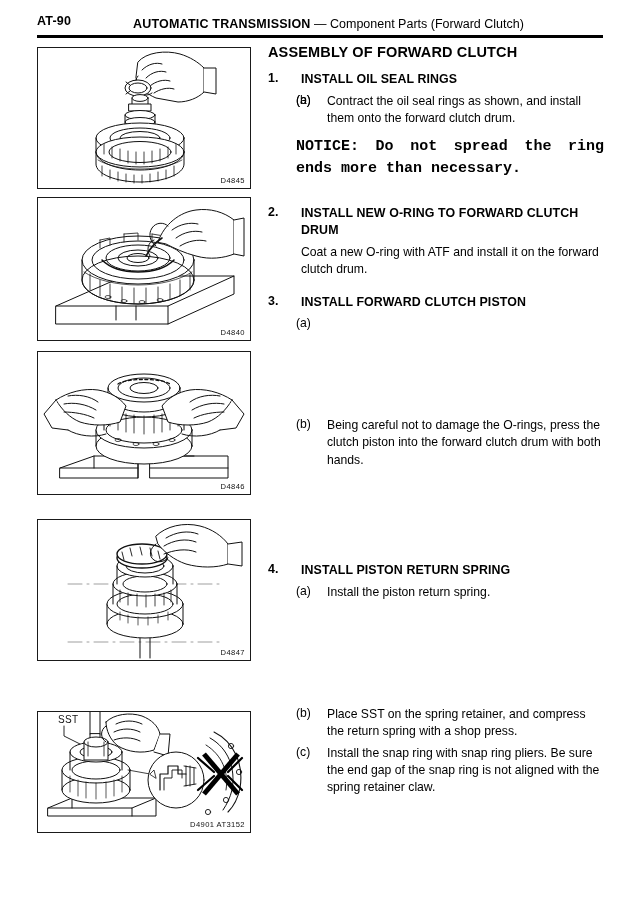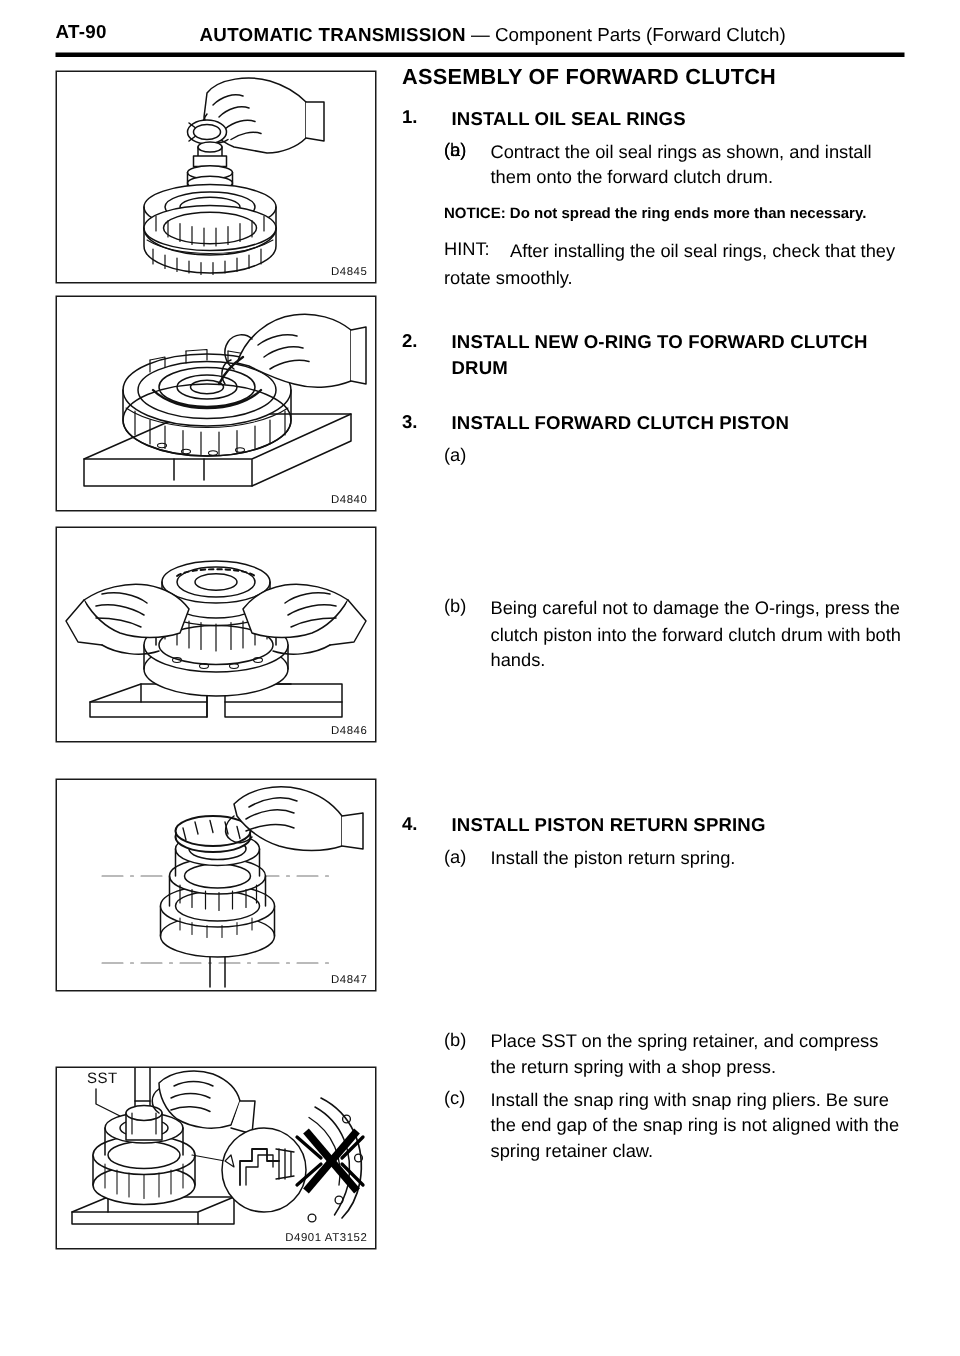--- a/index.html
+++ b/index.html
@@ -22,21 +22,21 @@
   
   .col{position:absolute;left:268px;top:44px;width:336px;}
   .sec-title{font-size:14.5px;font-weight:bold;letter-spacing:.15px;margin:0 0 11px 0;}
   .step{position:relative;margin:0 0 4px 0;}
   .step-num{position:absolute;left:0;top:0;font-size:12.4px;font-weight:bold;}
   .step-head{margin-left:33px;font-size:12.4px;font-weight:bold;letter-spacing:.1px;line-height:1.38;}
   .sub{position:relative;margin:5px 0 0 0;}
   .sub-lbl{position:absolute;left:28px;top:0;font-size:12.2px;}
   .sub-txt{margin-left:59px;font-size:12.2px;line-height:1.40;}
   .para{margin:5px 0 0 33px;font-size:12.2px;line-height:1.40;}
-  .notice{margin:9px 0 0 28px;font-size:10px;font-weight:bold;line-height:1.42;text-align:justify;}
+  .notice{margin:9px 0 0 28px;font-size:15px;font-weight:bold;line-height:1.42;text-align:justify;font-family:Liberation Mono, monospace;}
   .hint{position:relative;margin:9px 0 0 0;}
   .hint-lbl{position:absolute;left:28px;top:0;font-size:12.2px;}
   .hint-txt{margin-left:28px;text-indent:44px;font-size:12.2px;line-height:1.42;}
   .sstline{margin:5px 0 0 28px;font-size:12.2px;line-height:1.40;}
   .gap-a{height:26px;}
   .gap-b{height:96px;}
   .gap-c{height:93px;}
   .gap-d{height:100px;}
 
   
@@ -333,31 +333,28 @@
       <div class="step-head">INSTALL OIL SEAL RINGS</div>
     </div>
     <div class="sub">
       <span class="sub-lbl">(a)</span>
     </div>
     <div class="sub">
       <span class="sub-lbl">(b)</span>
       <div class="sub-txt">Contract the oil seal rings as shown, and install them onto the forward clutch drum.</div>
     </div>
     <div class="notice">NOTICE: Do not spread the ring ends more than necessary.</div>
-    <div class="hint">
-      <span class="hint-lbl">HINT:</span>
-      <div class="hint-txt">After installing the oil seal rings, check that they rotate smoothly.</div>
-    </div>
 
     <div class="gap-a"></div>
 
     <div class="step">
       <span class="step-num">2.</span>
       <div class="step-head">INSTALL NEW O-RING TO FORWARD CLUTCH DRUM</div>
     </div>
+    <div class="para">Coat a new O-ring with ATF and install it on the forward clutch drum.</div>
 
     <div style="height:16px"></div>
 
     <div class="step">
       <span class="step-num">3.</span>
       <div class="step-head">INSTALL FORWARD CLUTCH PISTON</div>
     </div>
     <div class="sub">
       <span class="sub-lbl">(a)</span>
     </div>

